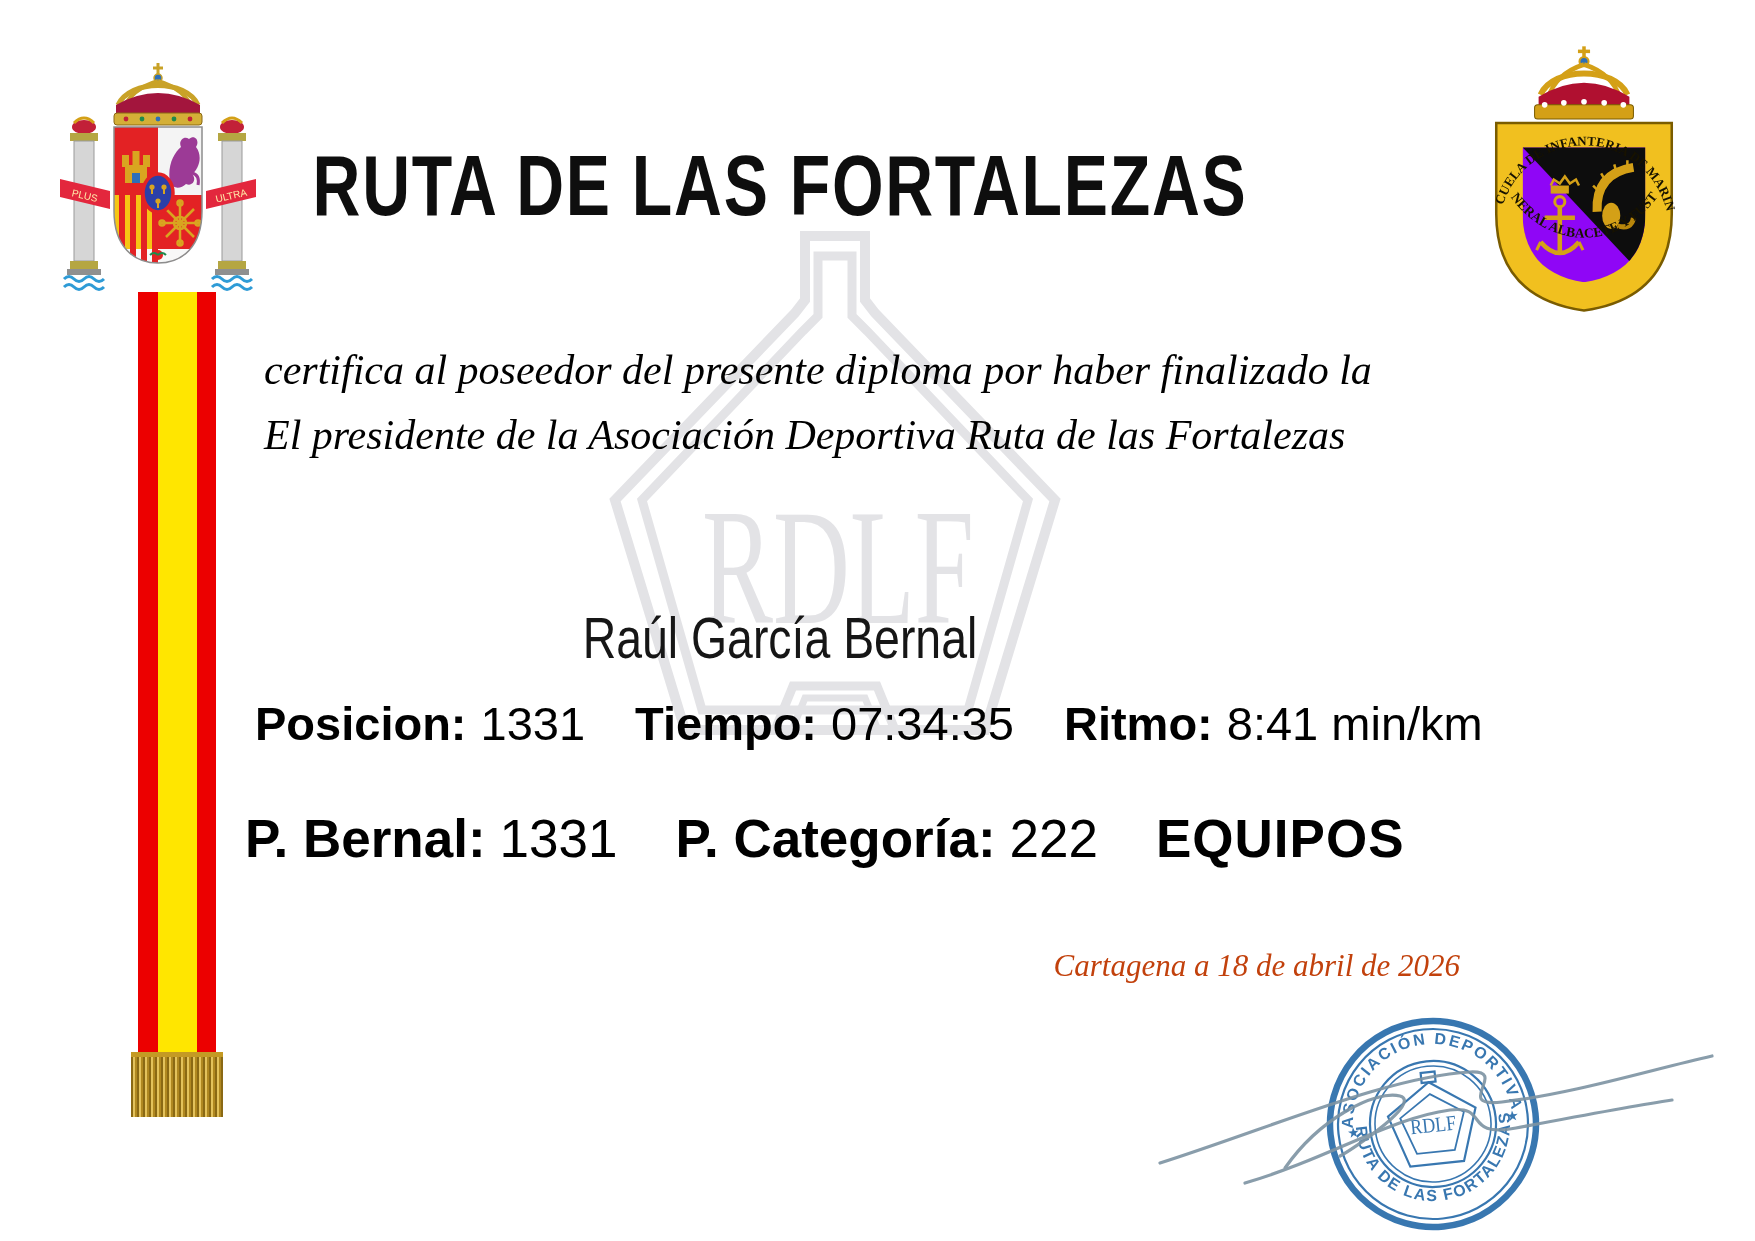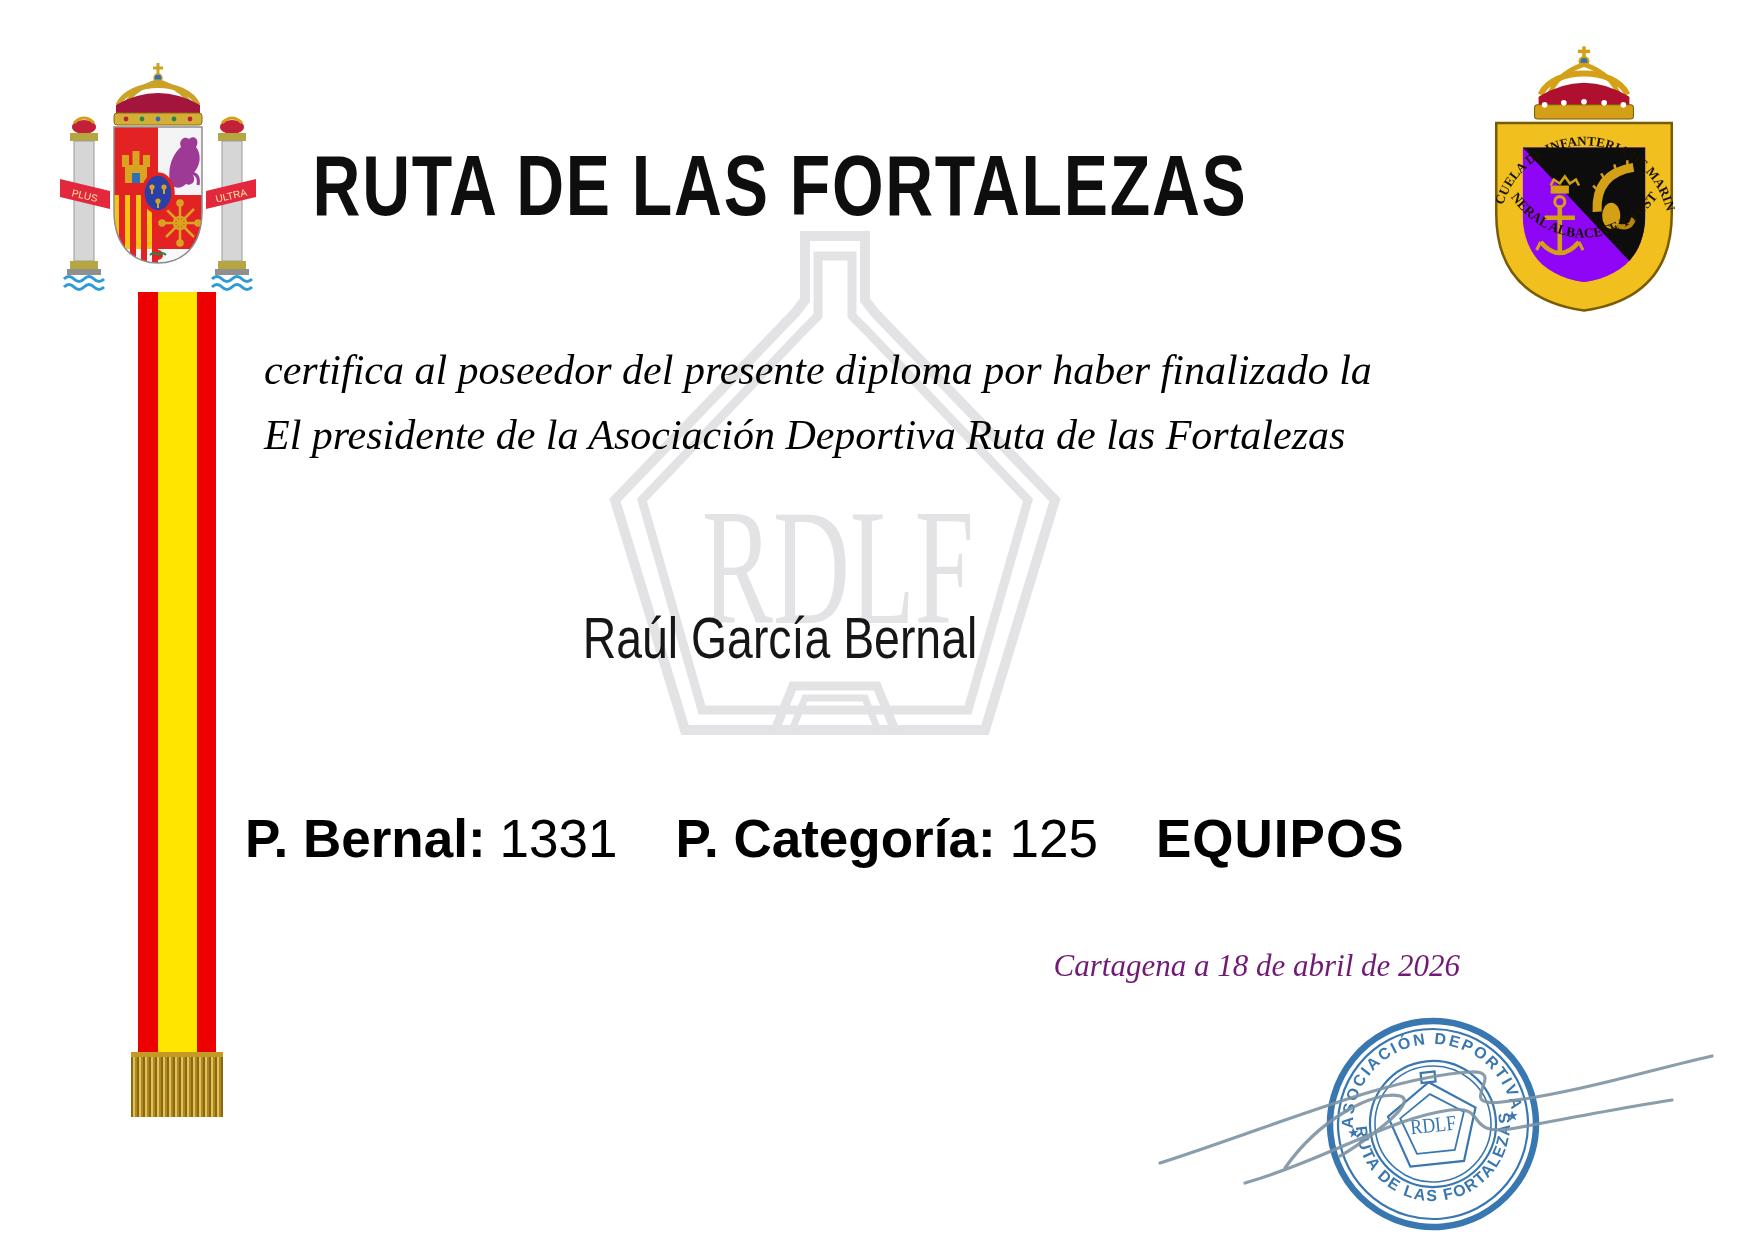--- a/index.html
+++ b/index.html
@@ -50,21 +50,21 @@
   }
   .lbl{font-weight:800; margin-right:14px;}
   .val{font-weight:400; margin-right:50px;}
   .val:last-child{margin-right:0;}
   .stats2 .val{margin-right:58px;}
   .equipos{font-weight:700; letter-spacing:1px;}
   
   .footer{
     position:absolute; left:895px; top:944px; width:565px; z-index:2;
     text-align:right; font-family:cursive; font-style:italic;
-    font-size:31px; line-height:1.45; color:#701a75; white-space:nowrap;
+    font-size:31px; line-height:1.45; color:#c2410c; white-space:nowrap;
   }
   
   .stampbox{position:absolute; left:1150px; top:998px; width:570px; height:243px; z-index:3;}
 </style>
 </head>
 <body>
 
 <div class="page">
 
   <svg class="watermark" viewBox="0 0 470 525" aria-hidden="true">
@@ -256,23 +256,26 @@
     </text>
   </svg>
 
   <div class="body-text">
     <div>certifica al poseedor del presente diploma por haber finalizado la</div>
     <div>El presidente de la Asociación Deportiva Ruta de las Fortalezas</div>
   </div>
 
   <div class="name">Raúl García Bernal</div>
 
+  <div class="stats1">
+    <span class="lbl">Posicion:</span><span class="val">1331</span><span class="lbl">Tiempo:</span><span class="val">07:34:35</span><span class="lbl">Ritmo:</span><span class="val">8:41 min/km</span>
+  </div>
 
   <div class="stats2">
-    <span class="lbl">P. Bernal:</span><span class="val">1331</span><span class="lbl">P. Categoría:</span><span class="val">125</span><span class="equipos">EQUIPOS</span>
+    <span class="lbl">P. Bernal:</span><span class="val">1331</span><span class="lbl">P. Categoría:</span><span class="val">222</span><span class="equipos">EQUIPOS</span>
   </div>
 
   <div class="footer">
     <div>Cartagena a 18 de abril de 2026</div>
   </div>
 
   <svg class="stampbox" viewBox="0 0 570 243" aria-hidden="true">
     <g transform="rotate(-6 283 126)" opacity="0.93">
       <g fill="none" stroke="#2a6dab">
         <circle cx="283" cy="126" r="103" stroke-width="6.5"></circle>

